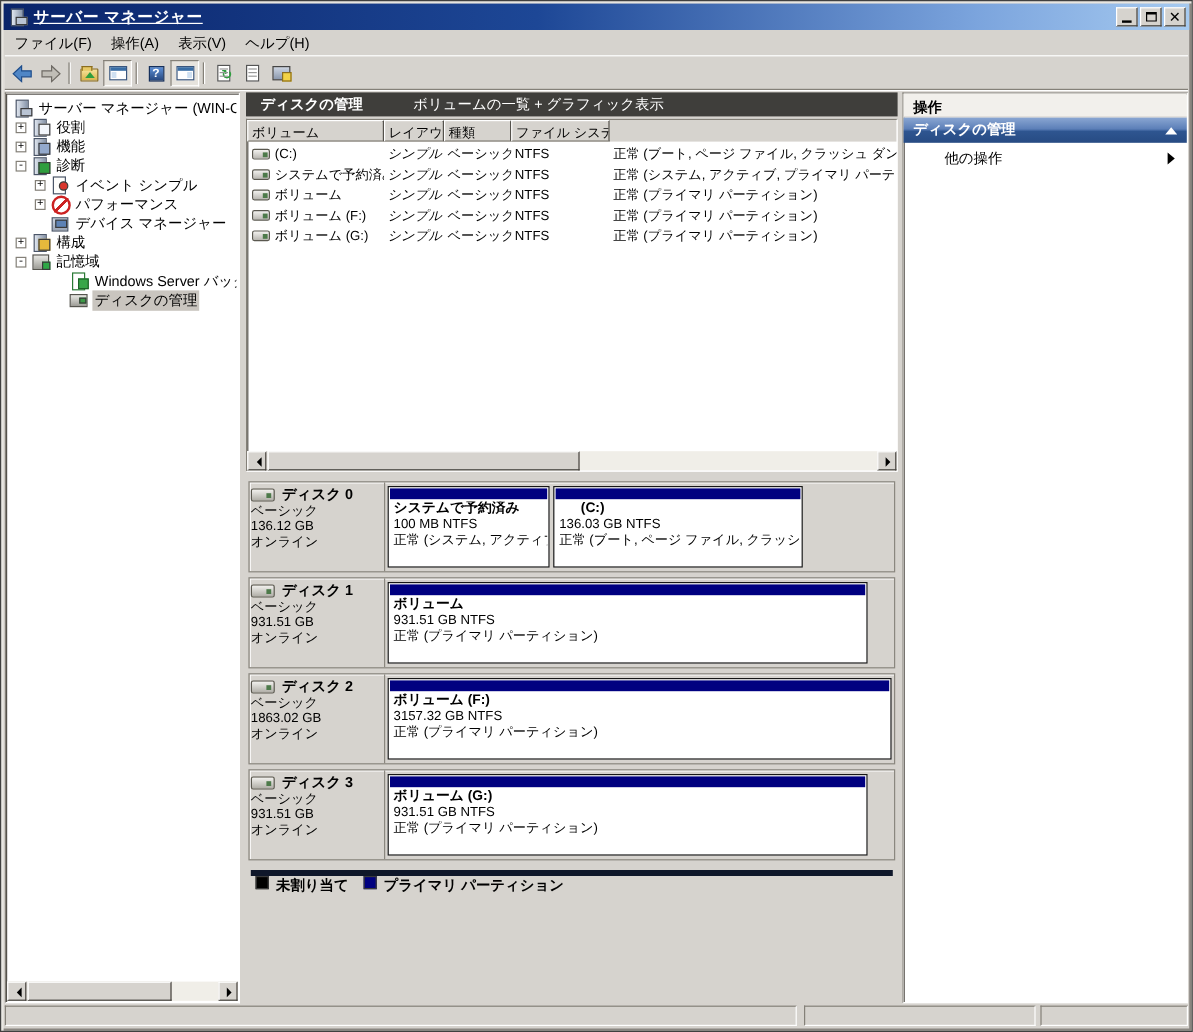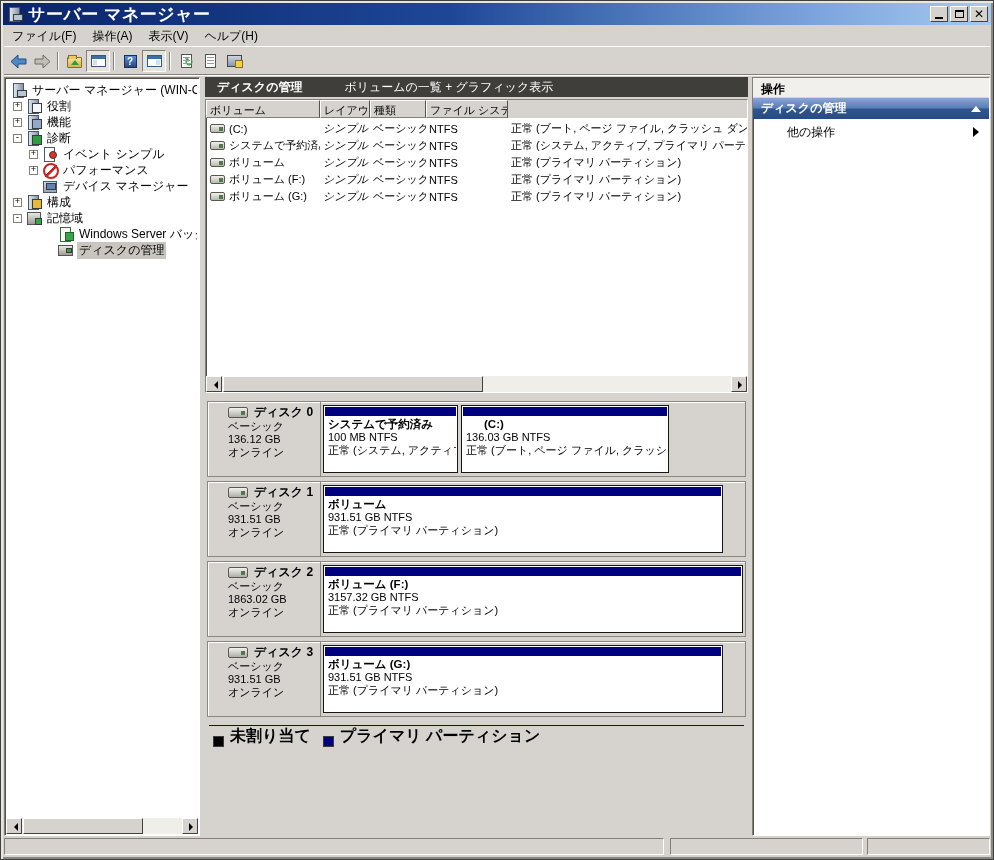--- a/index.html
+++ b/index.html
@@ -12,21 +12,21 @@
   }
   
   .sunken { border: 1px solid; border-color: #848078 #ffffff #ffffff #848078; box-shadow: inset 1px 1px 0 #55524c; }
 
   
   .titlebar {
     position: absolute; left: 3px; top: 3px; right: 3px; height: 22px;
     background: linear-gradient(90deg, #0a246a 0%, #1d4796 45%, #7ba4dd 82%, #a6caf0 100%);
     display: flex; align-items: center; padding: 0 3px 0 4px; color: #fff;
   }
-  .titlebar .title { font-size: 17px; font-weight: bold; margin-left: 5px; flex: 1; letter-spacing: .5px; }
+  .titlebar .title { font-size: 13px; font-weight: bold; margin-left: 5px; flex: 1; letter-spacing: .5px; text-decoration: underline; }
   .winbtn {
     width: 18px; height: 16px; background: #d6d3ce; margin-left: 2px;
     border: 1px solid; border-color: #ffffff #45423d #45423d #ffffff;
     display: flex; align-items: center; justify-content: center; position: relative;
   }
   .g-min { width: 8px; height: 2px; background: #000; margin-top: 8px; }
   .g-max { width: 9px; height: 8px; border: 1px solid #000; border-top: 2px solid #000; }
   .g-close { font-size: 12px; font-weight: bold; color: #000; line-height: 10px; font-family: "DejaVu Sans", sans-serif; }
 
   
@@ -96,33 +96,33 @@
   .hscroll { height: 16px; background: #f0eee8; display: flex; flex: none; position: relative; }
   .sb-btn { width: 16px; height: 16px; background: #d6d3ce; border: 1px solid; border-color: #ffffff #45423d #45423d #ffffff; flex: none; position: relative; }
   .sb-btn::after { content:""; position: absolute; left: 5px; top: 4px; border: 4px solid transparent; }
   .sb-left::after { border-right-color: #000; left: 3px; }
   .sb-right::after { border-left-color: #000; left: 6px; }
   .sb-thumb { height: 16px; background: #d6d3ce; border: 1px solid; border-color: #ffffff #45423d #45423d #ffffff; position: absolute; top: 0; }
 
   
   .gview { position: absolute; left: 0; top: 316px; right: 0; bottom: 0; padding: 8px 2px 0 2px; }
   .disk-row { height: 76px; margin-bottom: 4px; display: flex; border: 1px solid #8a877f; background: #d6d3ce; box-shadow: inset 1px 1px 0 #fff; }
-  .disk-label { width: 113px; flex: none; border-right: 1px solid #8a877f; padding: 4px 2px 0 20px; font-size: 11px; line-height: 13px; overflow: hidden; }
+  .disk-label { width: 113px; flex: none; border-right: 1px solid #8a877f; padding: 4px 2px 0 1px; font-size: 11px; line-height: 13px; overflow: hidden; }
   .disk-title { display: flex; align-items: center; font-size: 12px; font-weight: bold; margin-bottom: 1px; white-space: nowrap; }
   .disk-ic { width: 20px; height: 11px; flex: none; margin-right: 6px; background: linear-gradient(#f2f1ee,#b0aea7); border: 1px solid #5a584f; border-radius: 2px; position: relative; }
   .disk-ic::after { content:""; position: absolute; right: 2px; top: 3px; width: 4px; height: 4px; background: #4d7a4a; }
   .cd-ic { width: 18px; height: 14px; flex: none; margin-right: 6px; background: linear-gradient(#e9e8e4,#a8a69f); border: 1px solid #5a584f; border-radius: 2px; position: relative; }
   .cd-ic::after { content:""; position: absolute; left: 4px; top: 2px; width: 8px; height: 8px; border-radius: 50%; background: #cfd8a8; border: 1px solid #6a6a50; }
   .part-area { flex: 1; position: relative; }
   .part { position: absolute; top: 3px; height: 68px; background: #fff; border: 1px solid #161616; padding: 1px; overflow: hidden; }
   .part-head { height: 9px; background: #000080; margin-bottom: 2px; }
   .part-body { font-size: 11px; line-height: 13px; padding: 0 3px; white-space: nowrap; overflow: hidden; }
   .part-name { font-weight: bold; font-size: 11.5px; }
 
-  .legend { height: 22px; margin: 8px 2px 0 2px; display: flex; align-items: flex-end; font-size: 16px; font-weight: bold; border-top: 1px solid #0f172a; }
+  .legend { height: 22px; margin: 8px 2px 0 2px; display: flex; align-items: flex-start; font-size: 12px; font-weight: bold; border-top: 5px solid #0f172a; }
   .swatch { width: 11px; height: 11px; border: 1px solid #3a3a3a; margin: 0 6px 0 4px; flex: none; }
   .sw-unalloc { background: #000000; }
   .sw-primary { background: #000080; }
 
   
   .ap-header { height: 20px; background: #f2f0ec; border-bottom: 1px solid #d8d5cf; font-size: 12px; font-weight: bold; padding: 3px 0 0 8px; }
   .ap-section { height: 21px; background: linear-gradient(180deg,#8aa6d2 0%,#5c7fb8 45%,#2e5590 55%,#274b83 100%);
     color: #fff; font-size: 12px; font-weight: bold; display: flex; align-items: center; padding: 0 8px; }
   .ap-section .grow { flex: 1; }
   .tri-up { width: 0; height: 0; border-left: 5px solid transparent; border-right: 5px solid transparent; border-bottom: 6px solid #fff; }

